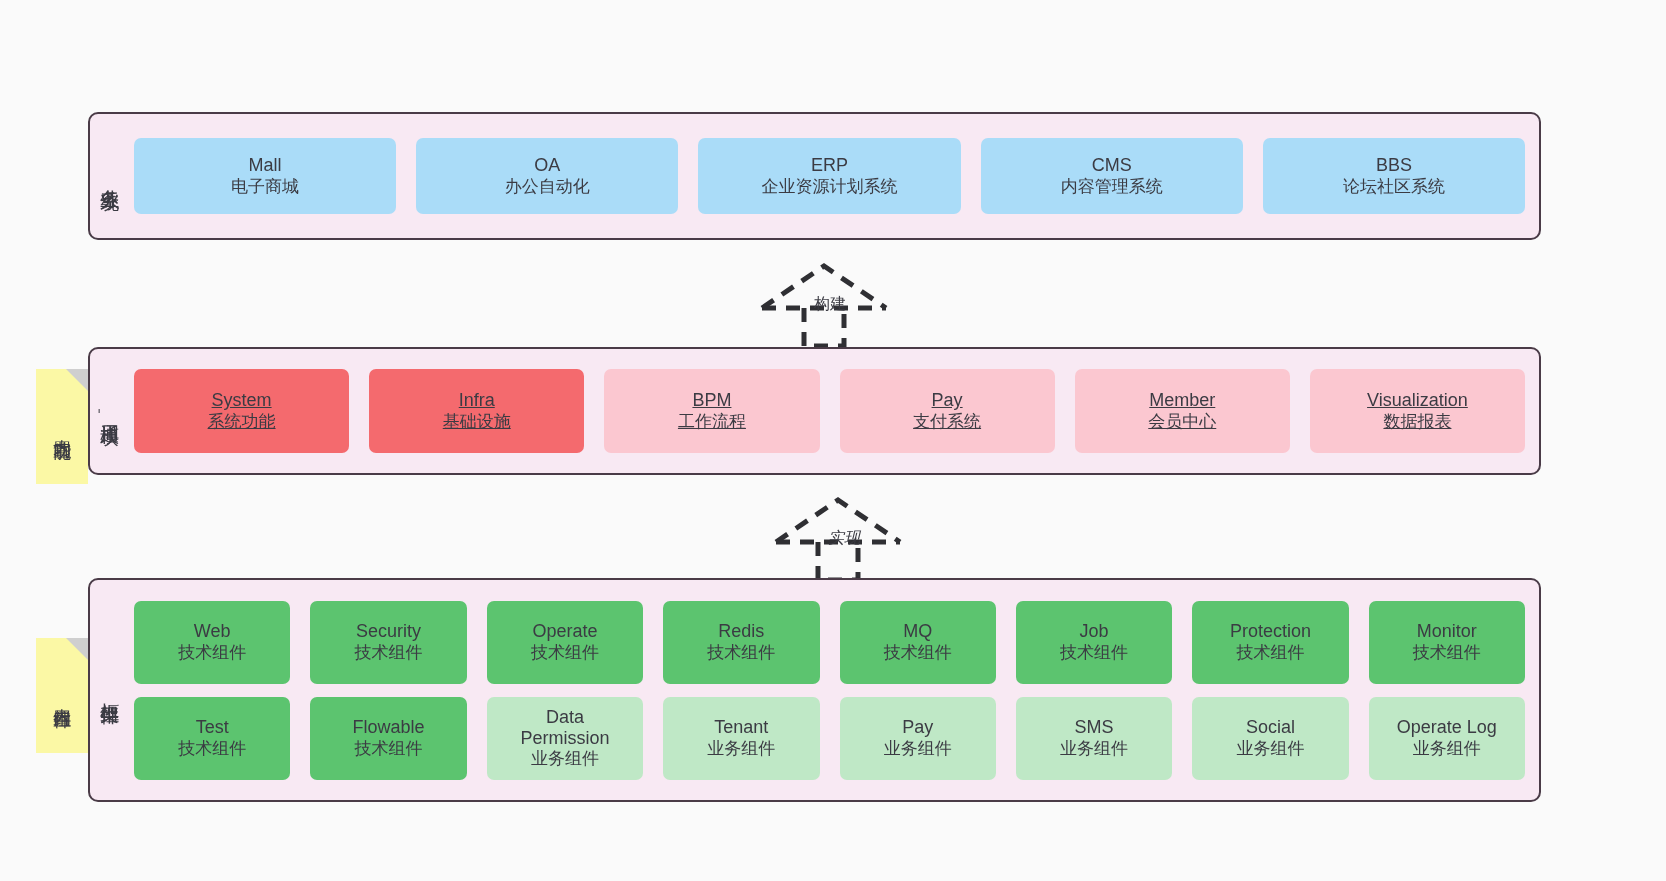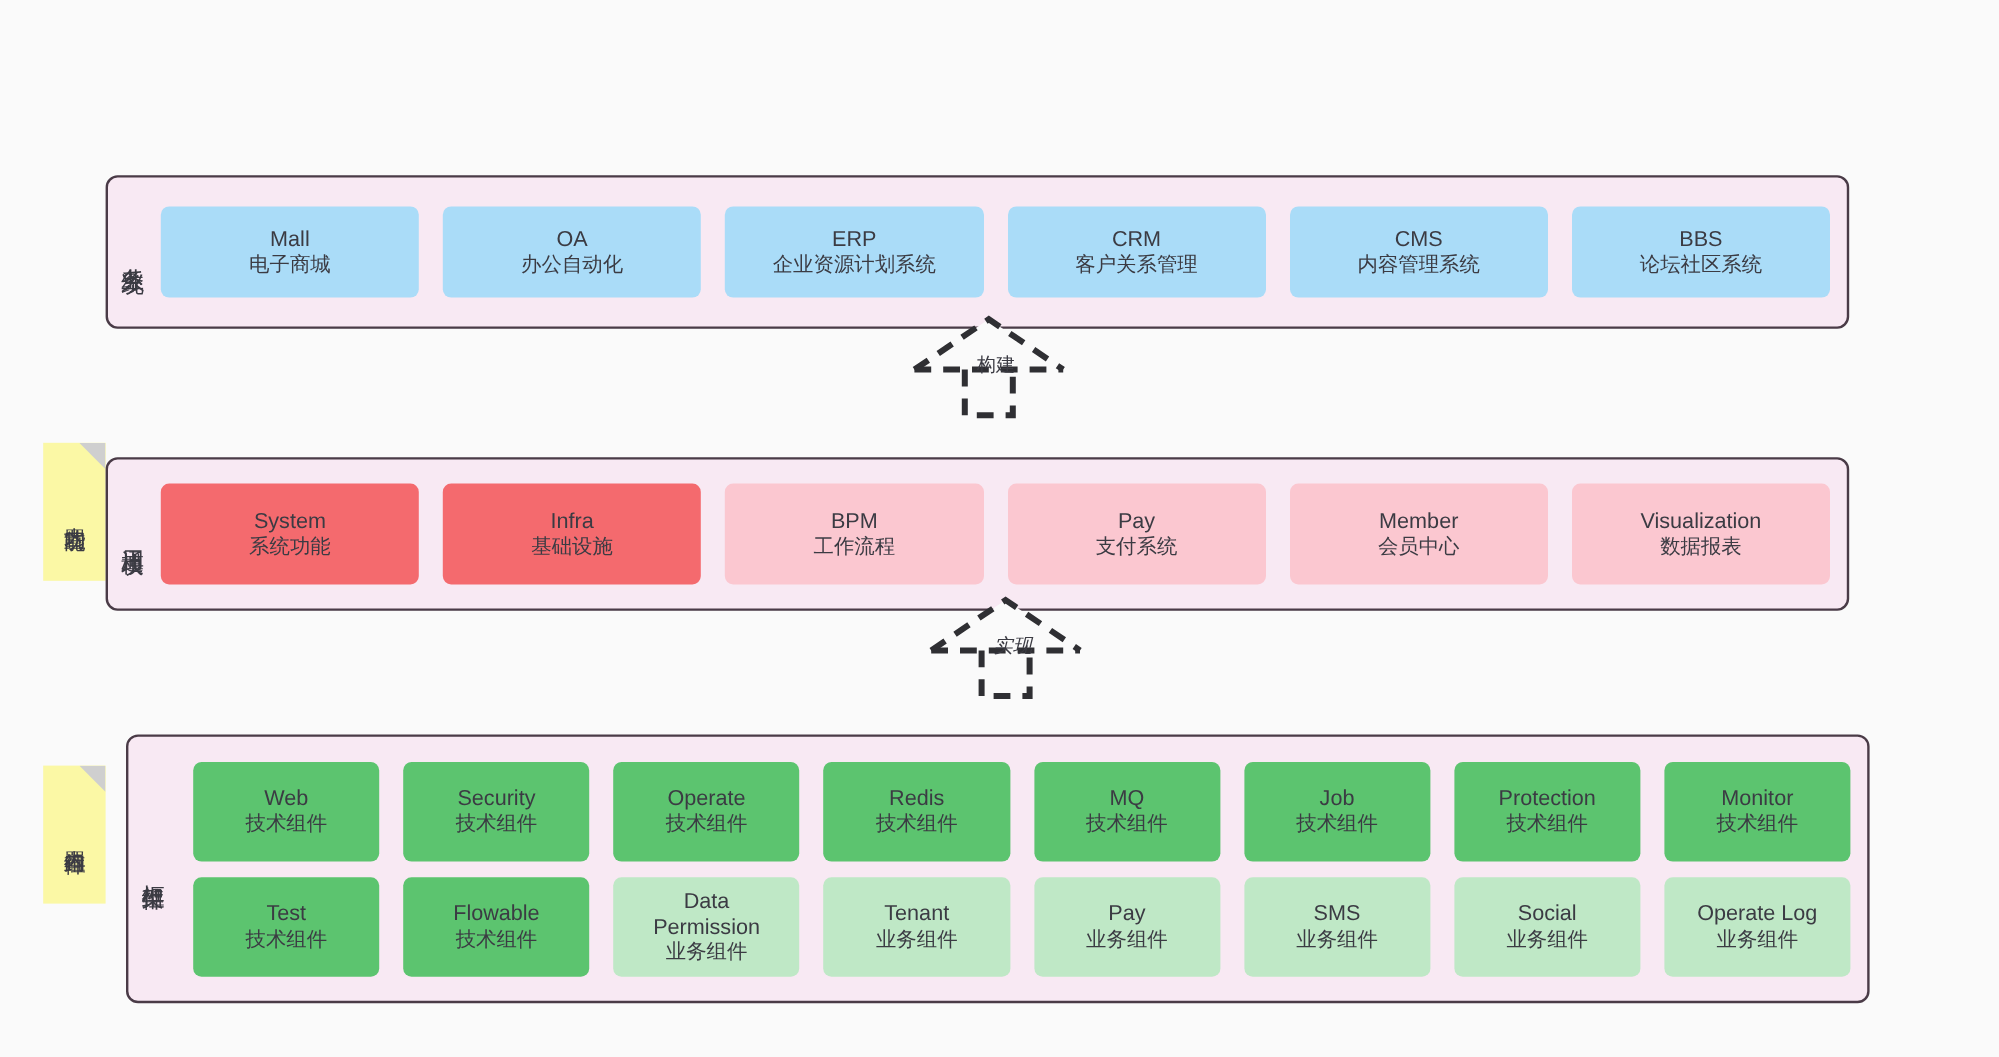--- a/index.html
+++ b/index.html
@@ -25,21 +25,20 @@
   
   .band {
     position: absolute;
     background: #f8e9f3;
     border: 2px solid #4a3b47;
     border-radius: 10px;
     box-sizing: border-box;
     display: flex;
     flex-direction: row;
     align-items: stretch;
-    margin-top: 34px;
   }
 
   .band-label {
     flex: 0 0 auto;
     width: 40px;
     display: flex;
     align-items: center;
     justify-content: center;
     font-size: 19px;
     line-height: 1.12;
@@ -87,26 +86,26 @@
     color: #3b3b43;
   }
 
   
   #band-business {
     left: 88px;  top: 112px;  width: 1453px; height: 128px;
   }
   #band-business .cell { height: 76px; }
 
   #band-modules {
-    left: 88px;  top: 347px;  width: 1453px; height: 128px;
+    left: 88px;  top: 347px;  width: 1453px; height: 128px; text-decoration: underline;
   }
   #band-modules .cell { height: 84px; }
 
   #band-framework {
-    left: 105px;  top: 578px;  width: 1453px; height: 224px; gap: 10px;
+    left: 88px;  top: 578px;  width: 1453px; height: 224px;
   }
   #band-framework .cell { height: 83px; }
   #band-framework .band-body { gap: 13px; }
 
   
   .note {
     position: absolute;
     background: #fbf8a5;
     box-sizing: border-box;
     display: flex;
@@ -164,24 +163,20 @@
         </div>
         <div class="cell" style="background:#aadcf8">
           <div class="en">OA</div>
           <div class="cn">办公自动化</div>
         </div>
         <div class="cell" style="background:#aadcf8">
           <div class="en">ERP</div>
           <div class="cn">企业资源计划系统</div>
         </div>
         <div class="cell" style="background:#aadcf8">
-          <div class="en">CRM</div>
-          <div class="cn">客户关系管理</div>
-        </div>
-        <div class="cell" style="background:#aadcf8">
           <div class="en">CMS</div>
           <div class="cn">内容管理系统</div>
         </div>
         <div class="cell" style="background:#aadcf8">
           <div class="en">BBS</div>
           <div class="cn">论坛社区系统</div>
         </div>
       </div>
     </div>
   </div>

